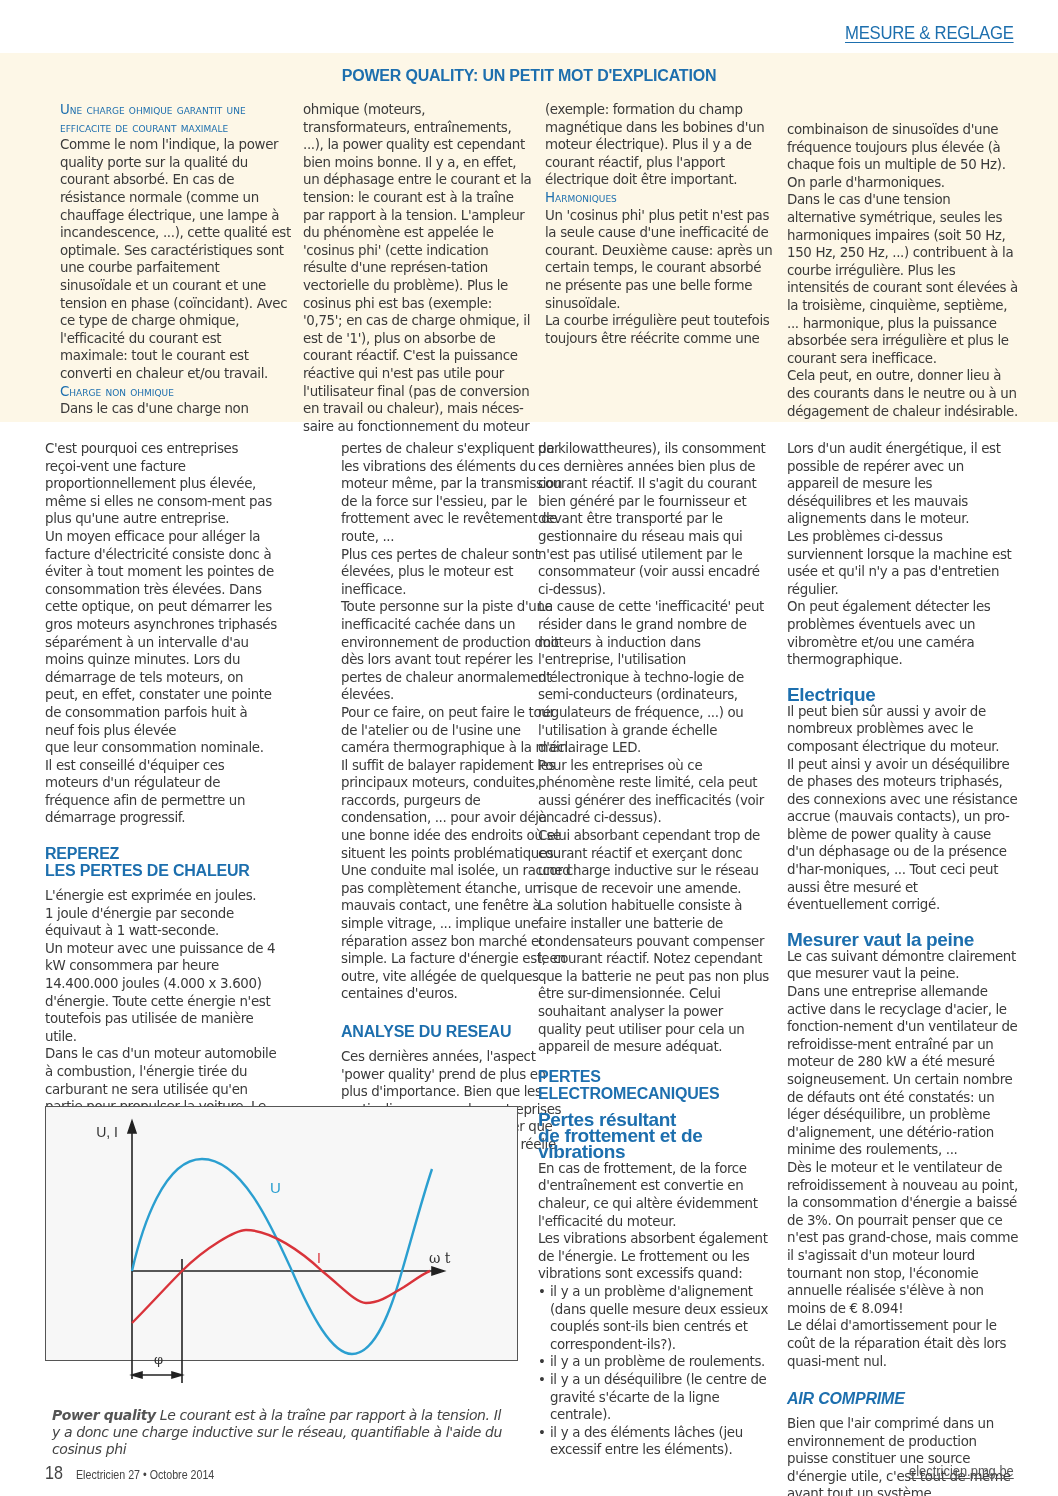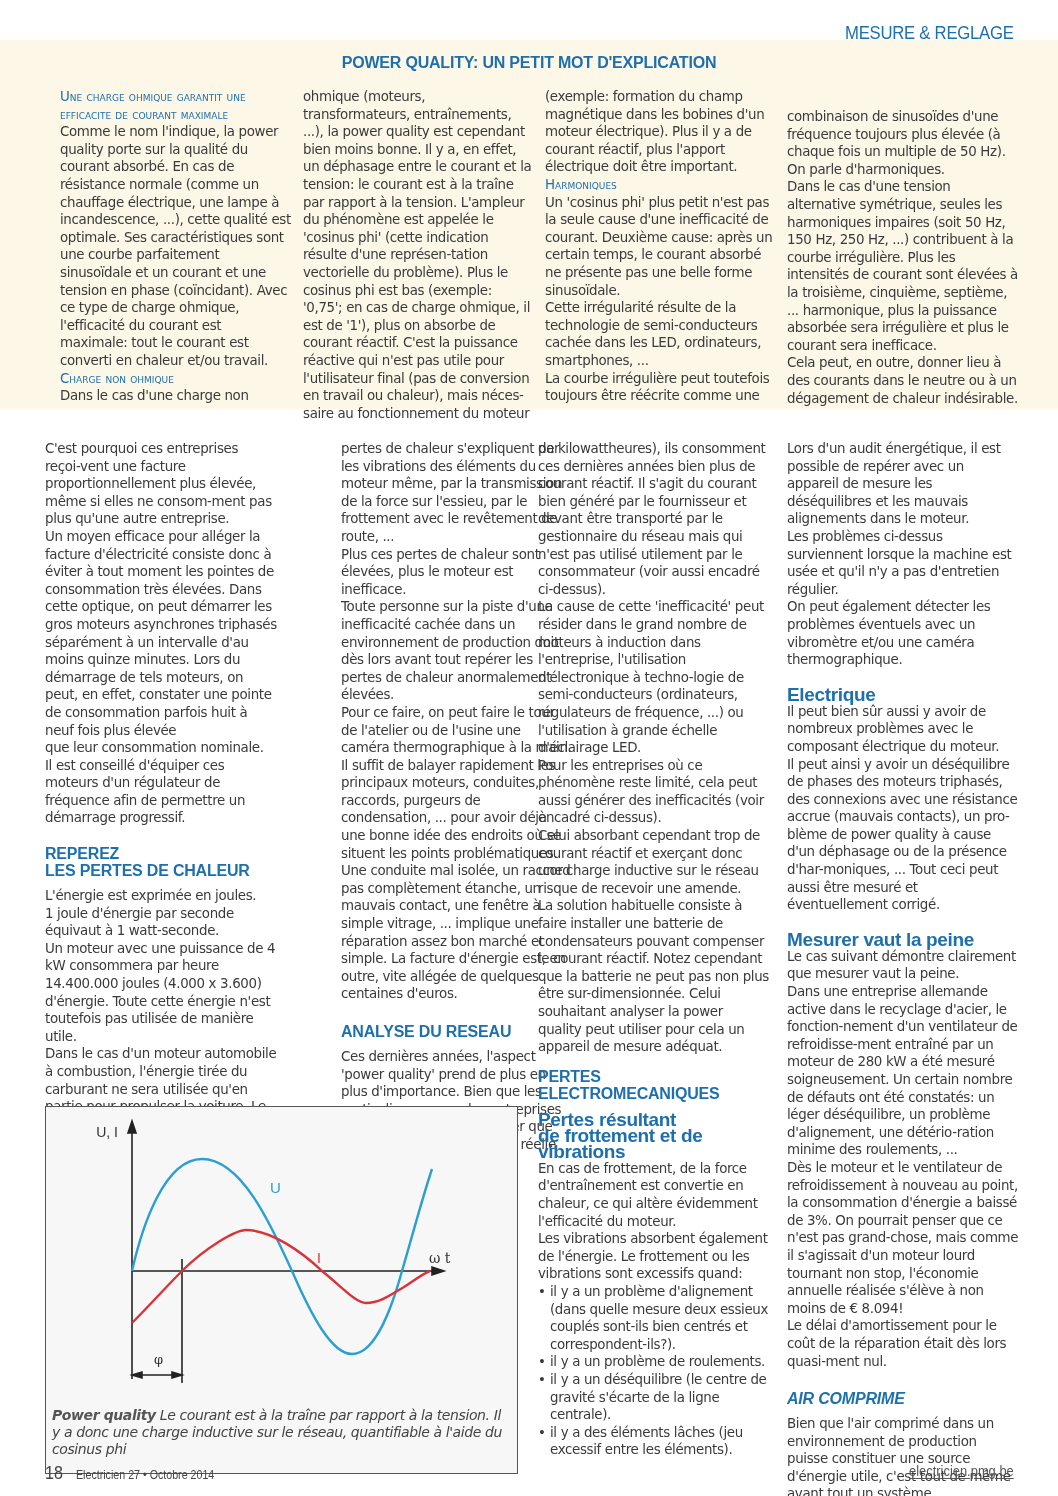--- a/index.html
+++ b/index.html
@@ -7,21 +7,21 @@
   body { position: relative; font-family: "DejaVu Sans", sans-serif; color: #3a3a3a; }
 
   .section-tag {
     position: absolute; top: 22px; right: 44px;
     font-family: "Liberation Sans", sans-serif; font-size: 19px; color: #1d6fae;
     text-decoration: underline; text-underline-offset: 3px; letter-spacing: -0.3px;
     transform: scaleX(0.88); transform-origin: right center;
   }
 
   .box {
-    position: absolute; left: 0; top: 40px; width: 1058px; height: 369px;
+    position: absolute; left: 0; top: 53px; width: 1058px; height: 369px;
     background: #fdf7e7;
   }
   .box-title {
     position: absolute; top: 14px; left: 0; width: 1058px; text-align: center;
     font-family: "Liberation Sans", sans-serif; font-weight: bold; font-size: 16px;
     color: #1d6fae; letter-spacing: -0.2px;
   }
   .box-col {
     position: absolute; top: 48px; width: 232px;
     font-size: 13.4px; line-height: 17.6px; letter-spacing: -0.35px; color: #3a3a3a;
@@ -41,21 +41,21 @@
   }
   .h3 {
     font-family: "Liberation Sans", sans-serif; font-weight: bold; color: #1d6fae;
     font-size: 19px; line-height: 16px;
   }
   ul.bullets { list-style: none; }
   ul.bullets li { position: relative; padding-left: 12px; }
   ul.bullets li::before { content: "•"; position: absolute; left: 0; top: 0; color: #3a3a3a; }
 
   .figure {
-    position: absolute; left: 45px; top: 1106px; width: 473px; height: 368px;
+    position: absolute; left: 45px; top: 1106px; width: 473px; height: 255px;
     border: 1px solid #555; background: #f7f7f7;
   }
   .figure svg { position: absolute; left: 0; top: 0; }
   .caption {
     position: absolute; left: 6px; top: 300px; width: 460px;
     font-size: 14px; line-height: 17px; font-style: italic; color: #444; letter-spacing: -0.4px;
   }
   .caption b { font-style: italic; font-weight: bold; color: #555; }
 
   .footer-left {
@@ -88,21 +88,20 @@
   </div>
 
   <div class="box-col" style="left:303px;">
     <p>ohmique (moteurs, transformateurs, entraînements, ...), la power quality est cependant bien moins bonne. Il y a, en effet, un déphasage entre le courant et la tension: le courant est à la traîne par rapport à la tension. L'ampleur du phénomène est appelée le 'cosinus phi' (cette indication résulte d'une représen-tation vectorielle du problème). Plus le cosinus phi est bas (exemple: '0,75'; en cas de charge ohmique, il est de '1'), plus on absorbe de courant réactif. C'est la puissance réactive qui n'est pas utile pour l'utilisateur final (pas de conversion en travail ou chaleur), mais néces-saire au fonctionnement du moteur</p>
   </div>
 
   <div class="box-col" style="left:545px;">
     <p>(exemple: formation du champ magnétique dans les bobines d'un moteur électrique). Plus il y a de courant réactif, plus l'apport électrique doit être important.</p>
     <div class="smallcaps">Harmoniques</div>
     <p>Un 'cosinus phi' plus petit n'est pas la seule cause d'une inefficacité de courant. Deuxième cause: après un certain temps, le courant absorbé ne présente pas une belle forme sinusoïdale.</p>
-    <p>Cette irrégularité résulte de la technologie de semi-conducteurs cachée dans les LED, ordinateurs, smartphones, ...</p>
     <p>La courbe irrégulière peut toutefois toujours être réécrite comme une</p>
   </div>
 
   <div class="box-col" style="left:787px;margin-top:20px;">
     <p>combinaison de sinusoïdes d'une fréquence toujours plus élevée (à chaque fois un multiple de 50 Hz). On parle d'harmoniques.</p>
     <p>Dans le cas d'une tension alternative symétrique, seules les harmoniques impaires (soit 50 Hz, 150 Hz, 250 Hz, ...) contribuent à la courbe irrégulière. Plus les intensités de courant sont élevées à la troisième, cinquième, septième, ... harmonique, plus la puissance absorbée sera irrégulière et plus le courant sera inefficace.</p>
     <p>Cela peut, en outre, donner lieu à des courants dans le neutre ou à un dégagement de chaleur indésirable.</p>
   </div>
 </div>
 

